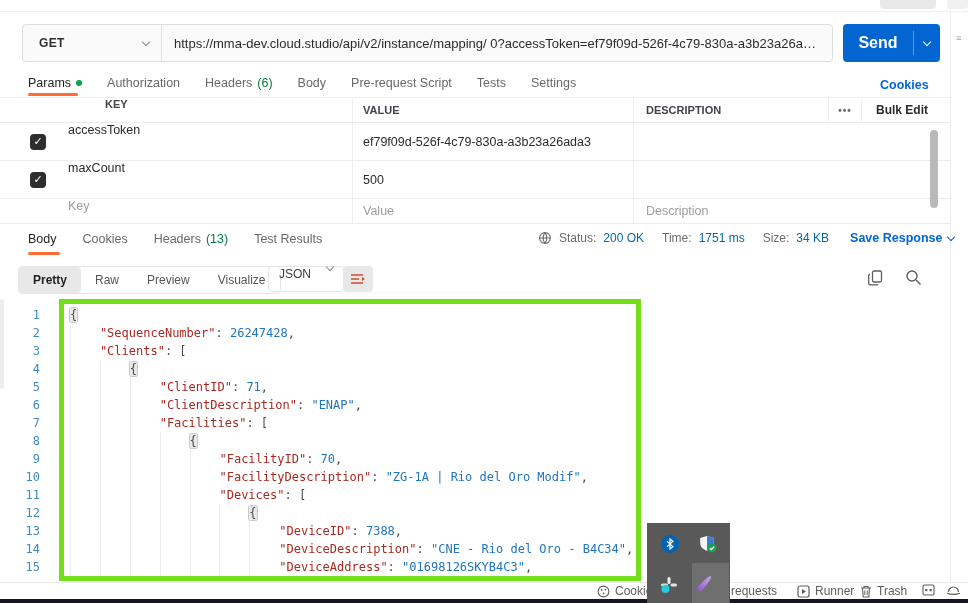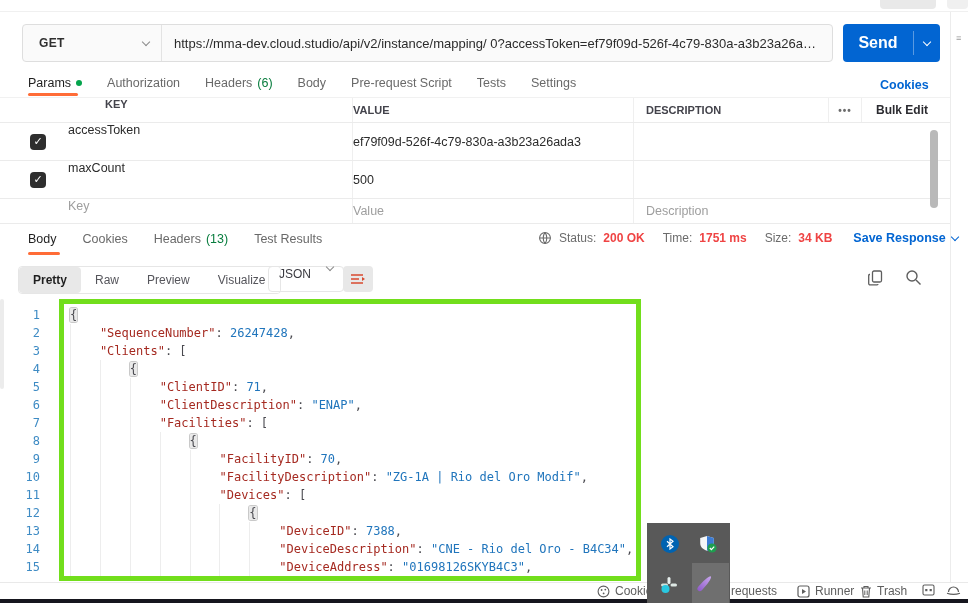--- a/index.html
+++ b/index.html
@@ -42,37 +42,37 @@
 
   
   .ptable{left:0;top:97px;width:950px;}
   .prow{display:flex;border-bottom:1px solid #EBEBEB;box-sizing:border-box;}
   .phead{height:26px;font-size:11px;font-weight:700;color:#43434B;border-top:1px solid #F1F1F1;}
   .pdata{height:38px;font-size:12.5px;color:#2B2B2B;}
   .pempty{height:25px;font-size:12.5px;color:#9E9E9E;}
   .c-check{width:62px;flex:none;display:flex;align-items:center;padding-left:30px;box-sizing:border-box;}
   .c-key{width:290px;flex:none;padding-left:6px;box-sizing:border-box;}
   .phead .c-key{padding-left:43px;}
-  .c-val{width:281px;flex:none;padding-left:0;border-left:1px solid #EFEFEF;box-sizing:border-box;align-self:stretch;display:flex;align-items:center;}
+  .c-val{width:281px;flex:none;padding-left:10px;border-left:1px solid #EFEFEF;box-sizing:border-box;align-self:stretch;display:flex;align-items:center;}
   .c-desc{width:195px;flex:none;padding-left:12px;border-left:1px solid #EFEFEF;box-sizing:border-box;align-self:stretch;display:flex;align-items:center;}
   .c-dots{width:32px;flex:none;text-align:center;color:#6B6B6B;font-size:10px;letter-spacing:1px;}
   .c-bulk{flex:1;padding-left:14px;border-left:1px solid #EFEFEF;box-sizing:border-box;align-self:stretch;display:flex;align-items:center;font-weight:700;color:#2B2B30;font-size:12px;cursor:pointer;}
   .phead .c-dots{border-left:1px solid #EFEFEF;align-self:stretch;display:flex;align-items:center;justify-content:center;cursor:pointer;}
   .cbx{width:16px;height:16px;background:#2E2E2E;border-radius:4px;color:#fff;display:flex;
        align-items:center;justify-content:center;font-size:11px;cursor:pointer;}
   .cbx::after{content:"✓";}
   .vscroll{left:930px;top:130px;width:8px;height:78px;background:#B9B9B9;border-radius:4px;}
   .lscroll{left:0;top:299px;width:4px;height:90px;background:#ECECEC;border-radius:2px;}
   .right-divider{left:950px;top:12px;width:1px;height:570px;background:#ECECEC;}
 
   
   .resp-tabs{left:28px;top:232px;display:flex;gap:26px;font-size:12.5px;color:#696969;align-items:center;}
   .body-underline{left:28px;top:252px;width:32px;}
   .resp-meta{left:538px;top:231px;display:flex;align-items:center;gap:7px;font-size:12px;color:#6B6B6B;}
-  .meta-val{color:#ef4444;font-weight:700;}
+  .meta-val{color:#0369a1;font-weight:400;}
   .save-resp{color:#0265D2;font-weight:700;font-size:12.5px;display:flex;align-items:center;gap:6px;margin-left:14px;cursor:pointer;}
 
   
   .view-group{left:18px;top:266px;height:26px;border:1px solid #E6E6E6;border-radius:4px;display:flex;
               align-items:stretch;font-size:12px;color:#55555B;overflow:hidden;}
   .vtab{display:flex;align-items:center;padding:0 14px;cursor:pointer;background:#fff;}
   .vtab.active{background:#E8E8E8;color:#1F1F1F;font-weight:600;border-radius:4px;}
   .json-dd{left:268px;top:266px;height:26px;border:1px solid #E6E6E6;border-radius:4px;display:flex;
            align-items:flex-start;gap:16px;padding:0 10px;font-size:12px;color:#3A3A40;box-sizing:border-box;cursor:pointer;}
   .fmt-btn{left:343px;top:266px;width:30px;height:26px;background:#E8E8E8;border-radius:4px;display:flex;

